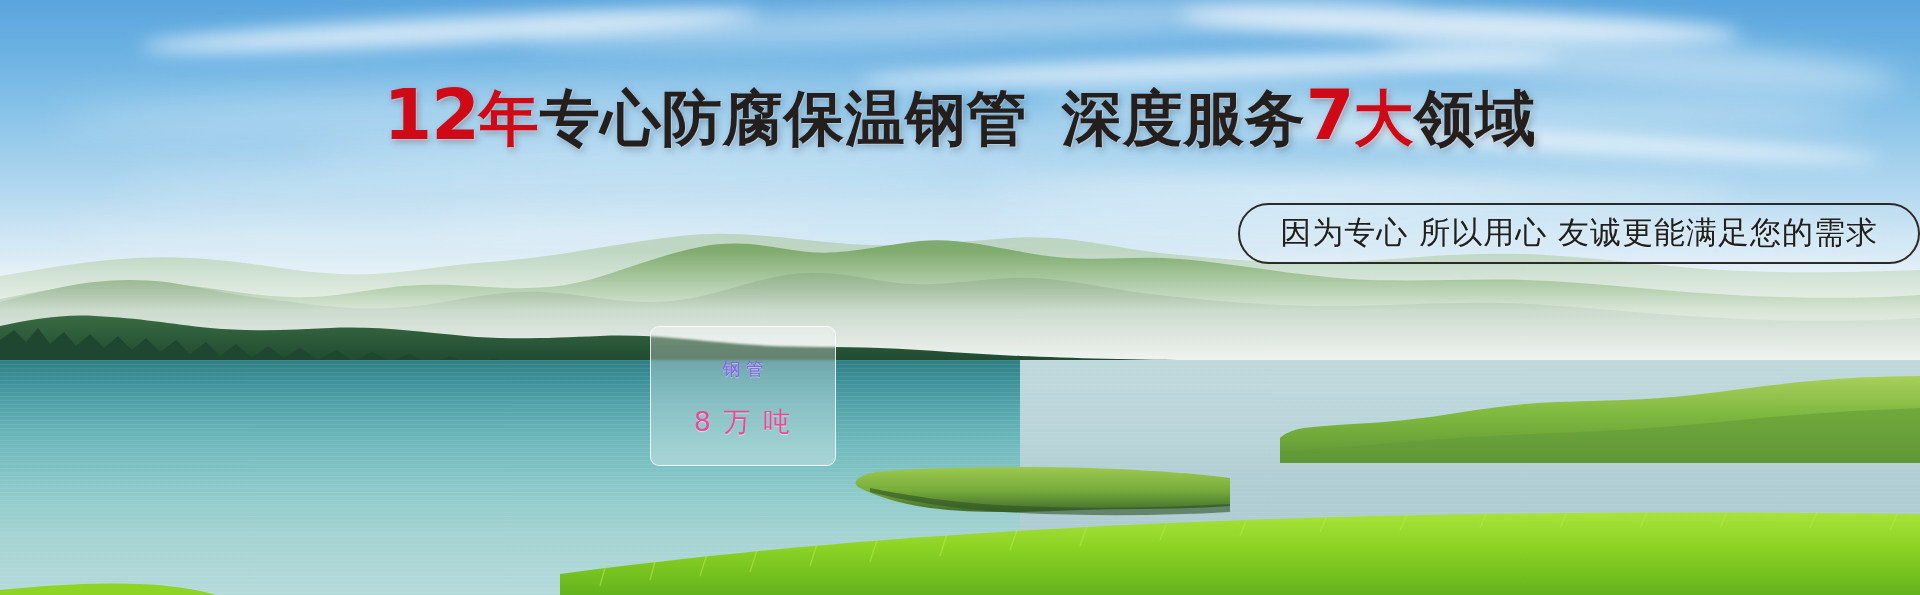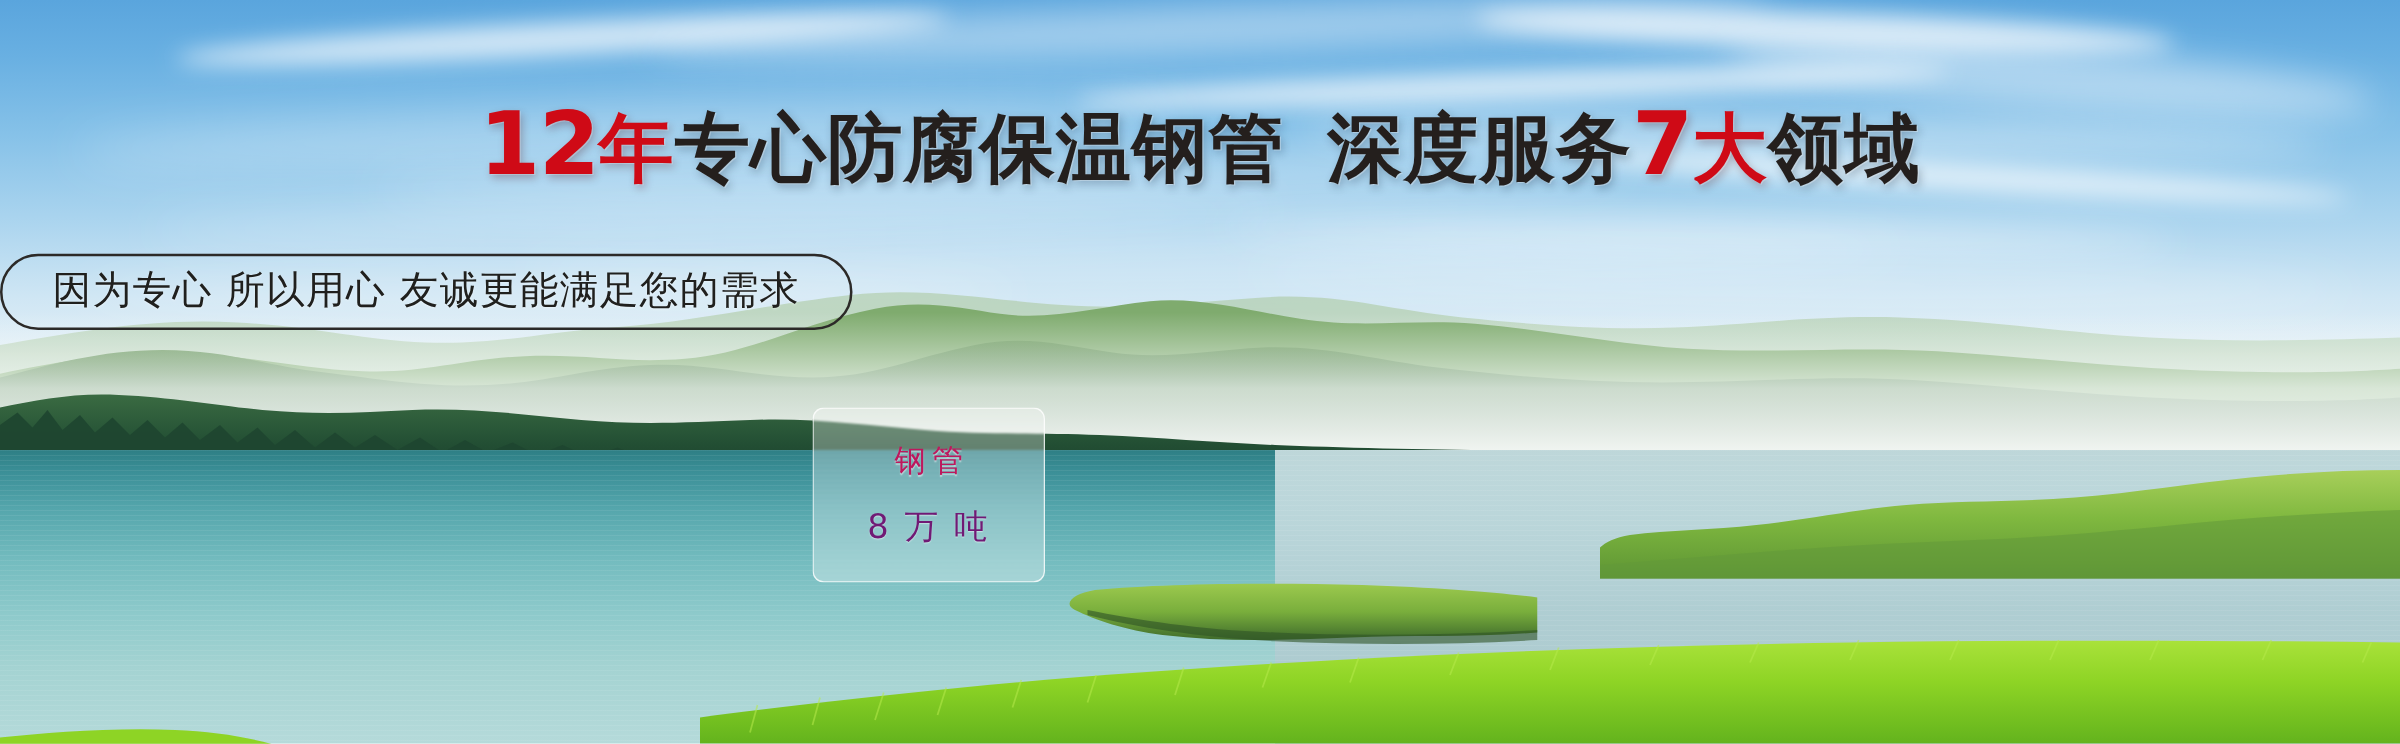--- a/index.html
+++ b/index.html
@@ -126,21 +126,21 @@
   .headline .num{
     font-size:70px;
     letter-spacing:-1px;
   }
   .headline .gap{display:inline-block;width:34px;}
 
   .subtitle-wrap{
     position:absolute;
     left:0;right:0;
     top:203px;
-    text-align:left;
+    text-align:right;
   }
   .subtitle{
     display:inline-block;
     padding:8px 40px 11px 40px;
     border:2px solid #2c2a28;
     border-radius:34px;
     font-family:"DejaVu Sans","Liberation Sans",sans-serif;
     font-size:31px;
     line-height:38px;
     color:#20201e;
@@ -167,34 +167,34 @@
     background:rgba(255,255,255,0.30);
     backdrop-filter:blur(1px);
     display:flex;
     flex-direction:column;
     align-items:center;
     justify-content:center;
     box-sizing:border-box;
   }
   .card .label{
     font-family:"DejaVu Sans","Liberation Sans",sans-serif;
-    font-size:25px;
+    font-size:18px;
     line-height:30px;
     letter-spacing:5px;
     text-indent:5px;
-    color:#be185d;
+    color:#8b5cf6;
     margin-bottom:22px;
     text-shadow:0 1px 1px rgba(255,255,255,0.5);
   }
   .card .value{
     font-family:"DejaVu Sans","Liberation Sans",sans-serif;
     font-size:27px;
     line-height:32px;
     letter-spacing:2px;
-    color:#701a75;
+    color:#ec4899;
     text-shadow:0 1px 1px rgba(255,255,255,0.5);
   }
   .card .value sup{
     font-size:16px;
     vertical-align:super;
     line-height:0;
   }
 </style>
 </head>
 <body>

